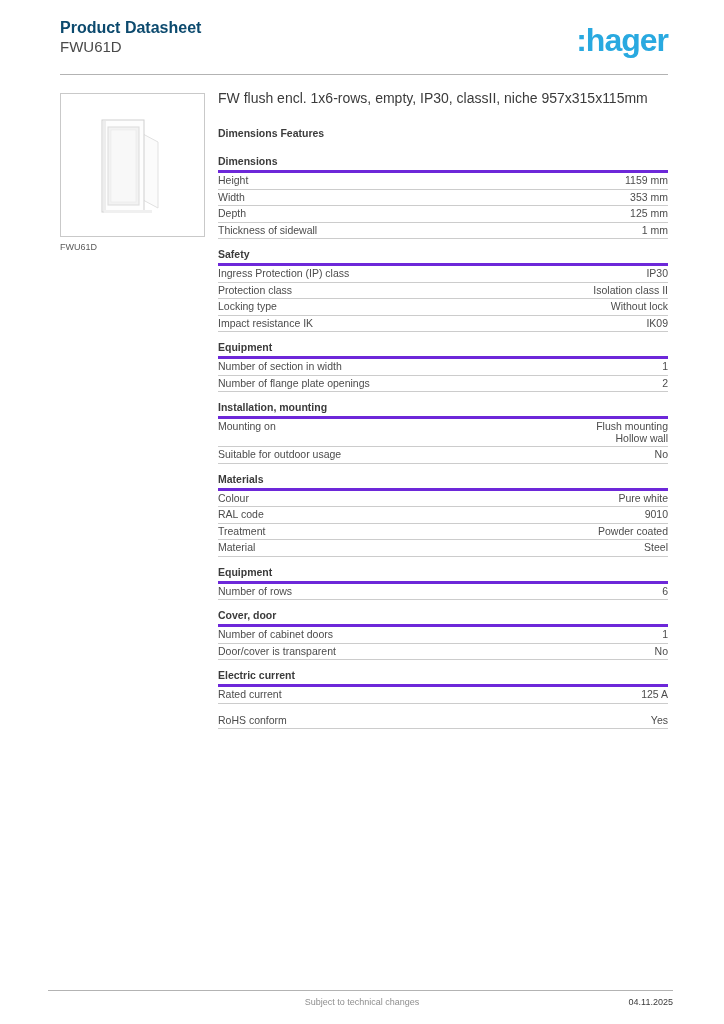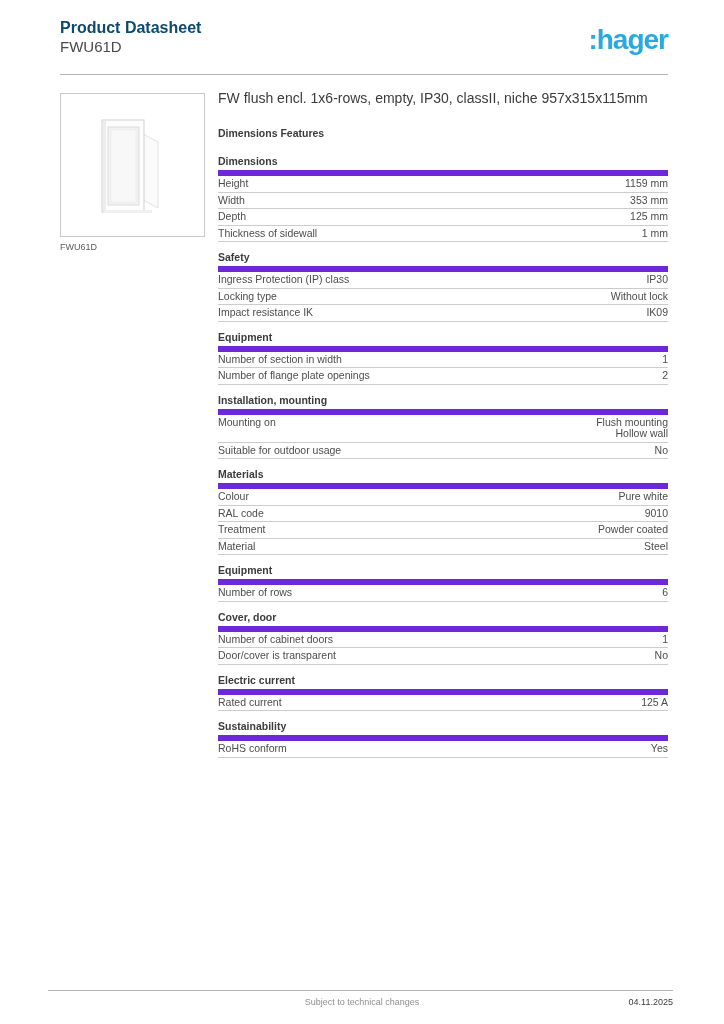--- a/index.html
+++ b/index.html
@@ -10,41 +10,41 @@
     position:relative; width:724px; height:1024px; margin:0 auto;
     background:#ffffff; color:#3b3b3b; overflow:hidden;
   }
 
   
   .header { position:absolute; left:60px; right:56px; top:18px; }
   .header-title { font-size:16px; font-weight:bold; color:#0c4a6e; line-height:19px; }
   .header-code  { font-size:15px; font-weight:normal; color:#4a4a4a; line-height:19px; }
   .logo {
     position:absolute; right:0; top:8px;
-    color:var(--brand); font-size:28px; font-weight:bold;
+    color:var(--brand); font-size:32px; font-weight:bold;
     letter-spacing:-1px; line-height:28px;
   }
   .header-rule { position:absolute; left:60px; right:56px; top:74px; border-top:1px solid #b3b3b3; }
 
   
   .thumb-box {
     position:absolute; left:60px; top:93px; width:145px; height:144px;
     border:1px solid #c9c9c9; background:#ffffff;
   }
   .thumb-caption { position:absolute; left:60px; top:242px; font-size:9px; color:#5a5a5a; }
 
   
   .content { position:absolute; left:218px; top:93px; width:450px; }
   .product-title { font-size:14px; font-weight:normal; line-height:11px; margin:0 0 24px; color:#3b3b3b; }
   .tf-heading    { font-size:10.5px; font-weight:bold; line-height:11px; margin:0 0 16px; color:#3b3b3b; }
 
   .spec-section { margin-bottom:9px; }
   .section-heading {
     font-size:10.5px; font-weight:bold; color:#3b3b3b;
-    padding-bottom:3px; border-bottom:6px solid #6d28d9;
+    padding-bottom:3px; border-bottom:3px solid #6d28d9;
   }
   .spec-row {
     display:flex; justify-content:space-between; align-items:flex-start;
     border-bottom:1px solid #cccccc;
     padding:2px 0 2px; font-size:10.5px; line-height:11.5px; color:#4c4c4c;
   }
   .spec-label { text-align:center; }
   .spec-value { text-align:right; white-space:pre-line; }
 
   
@@ -112,20 +112,24 @@
       </div>
     </div>
 
     <div class="spec-section">
       <div class="section-heading">Safety</div>
       <div class="spec-row">
         <span class="spec-label">Ingress Protection (IP) class</span>
         <span class="spec-value">IP30</span>
       </div>
       <div class="spec-row">
+        <span class="spec-label">Protection class</span>
+        <span class="spec-value">Isolation class II</span>
+      </div>
+      <div class="spec-row">
         <span class="spec-label">Locking type</span>
         <span class="spec-value">Without lock</span>
       </div>
       <div class="spec-row">
         <span class="spec-label">Impact resistance IK</span>
         <span class="spec-value">IK09</span>
       </div>
     </div>
 
     <div class="spec-section">
@@ -195,21 +199,20 @@
 
     <div class="spec-section">
       <div class="section-heading">Electric current</div>
       <div class="spec-row">
         <span class="spec-label">Rated current</span>
         <span class="spec-value">125 A</span>
       </div>
     </div>
 
     <div class="spec-section">
-      <div class="section-heading">Sustainability</div>
       <div class="spec-row">
         <span class="spec-label">RoHS conform</span>
         <span class="spec-value">Yes</span>
       </div>
     </div>
   </div>
 
   <div class="footer-rule"></div>
   <div class="footer-note">Subject to technical changes</div>
   <div class="footer-date">04.11.2025</div>

